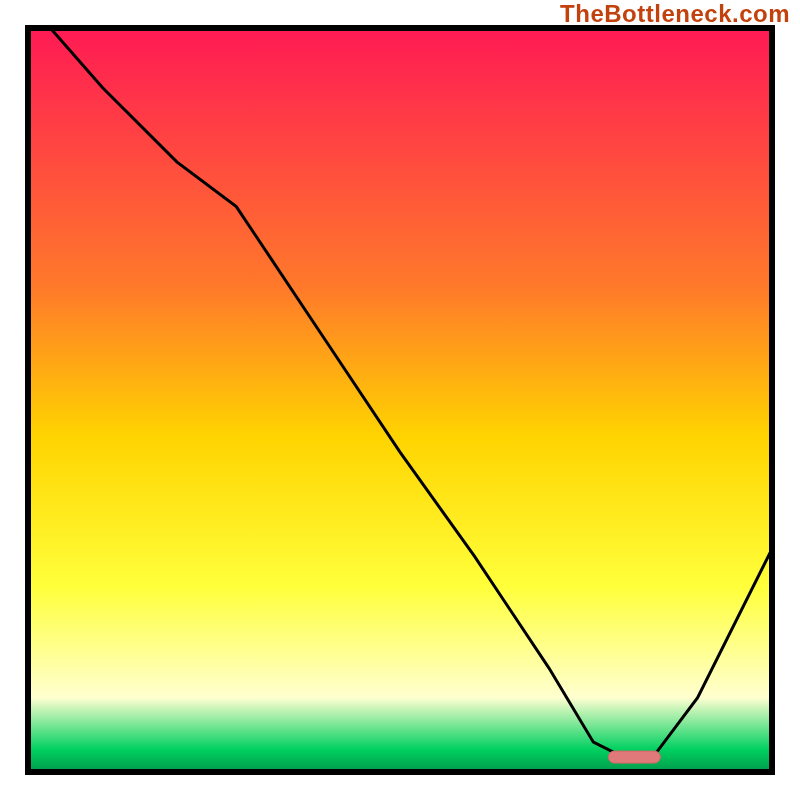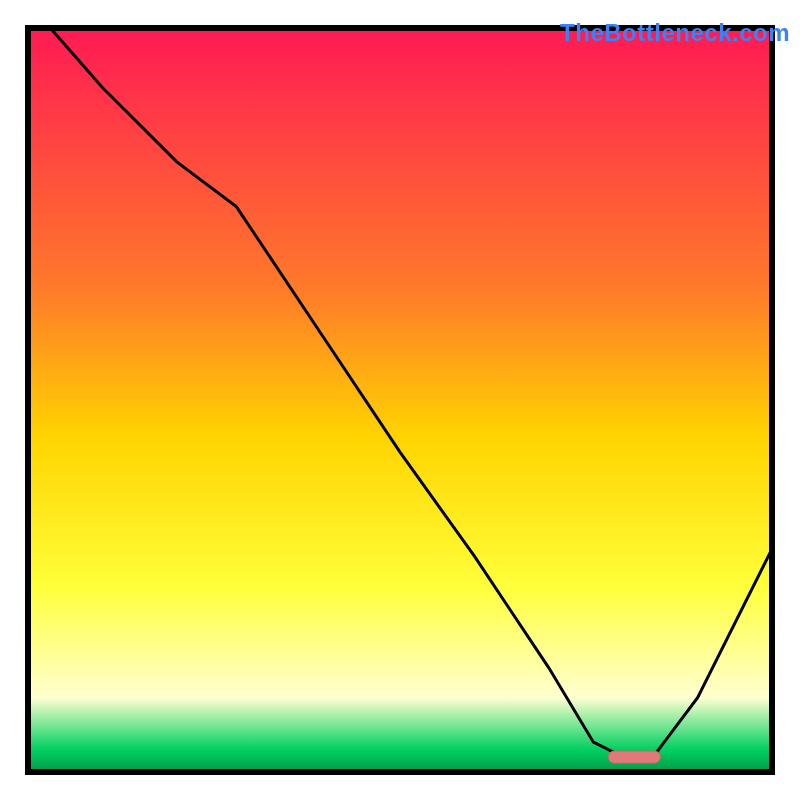--- a/index.html
+++ b/index.html
@@ -10,25 +10,25 @@
     background: #ffffff;
     font-family: Arial, Helvetica, sans-serif;
   }
   .frame {
     position: relative;
     width: 800px;
     height: 800px;
   }
   .watermark {
     position: absolute;
-    top: 19px;
+    top: 0;
     right: 10px;
     font-size: 24px;
     font-weight: bold;
-    color: #3b82f6;
+    color: #c2410c;
     letter-spacing: 0.5px;
     z-index: 10;
   }
   svg.plot {
     position: absolute;
     top: 0;
     left: 0;
     width: 800px;
     height: 800px;
   }

